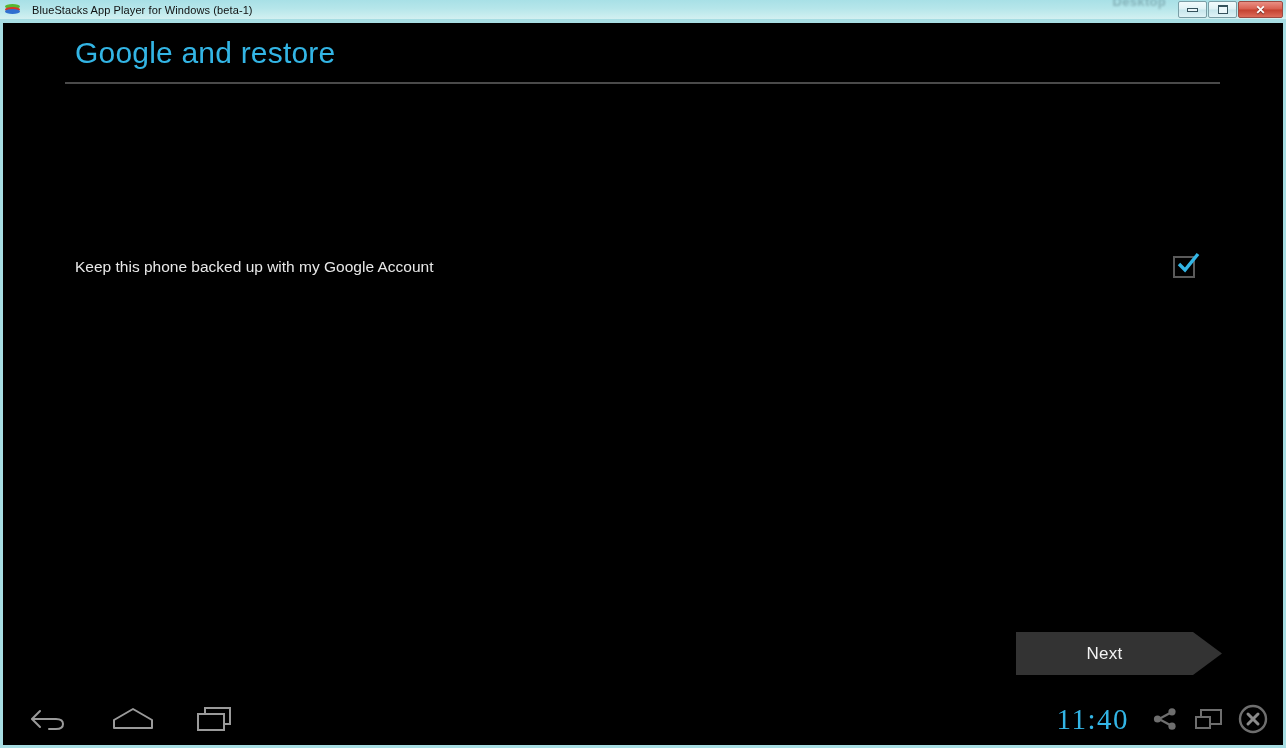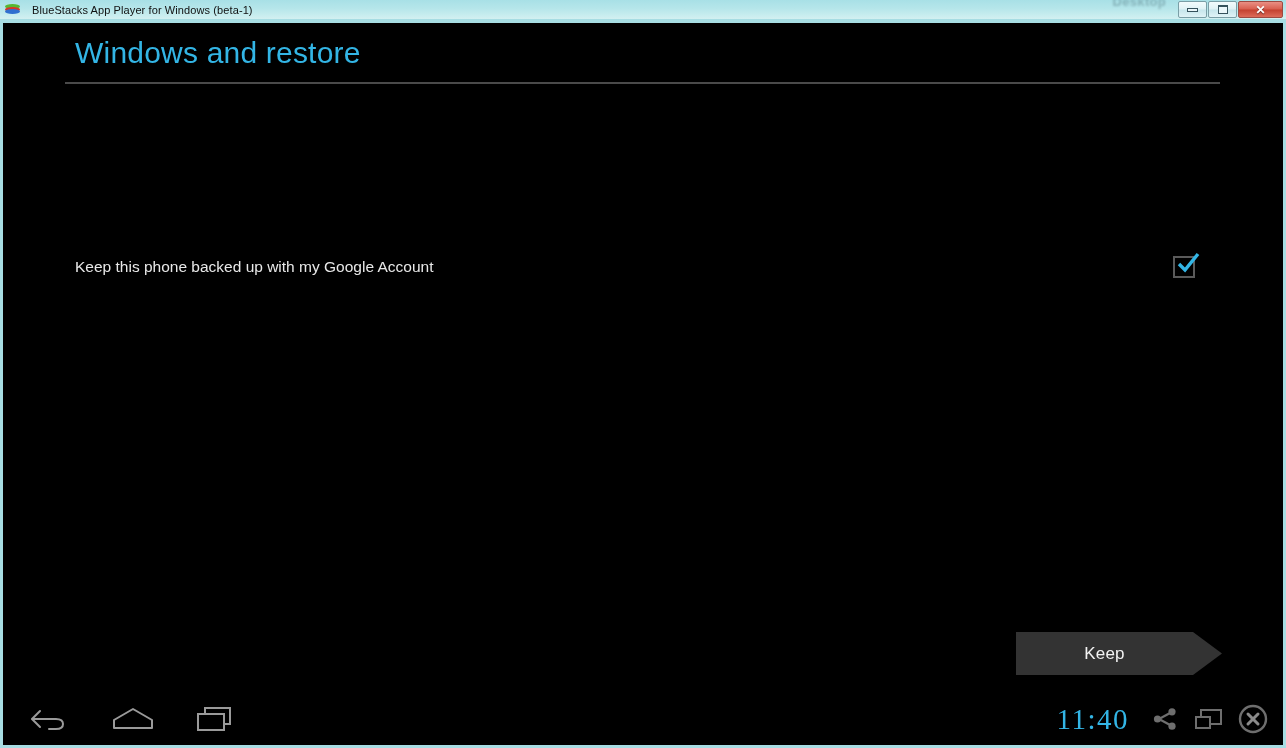--- a/index.html
+++ b/index.html
@@ -303,36 +303,36 @@
     </div>
     <div class="winbtn close">
       <span class="glyph-close">✕</span>
     </div>
   </div>
 </div>
 
 <div id="emulator-frame">
   <div id="android-screen">
 
-    <div id="page-title">Windows and restore</div>
+    <div id="page-title">Google and restore</div>
     <div id="title-divider"></div>
 
 
     <div id="backup-toggle-row">
       <span id="backup-toggle-label">Keep this phone backed up with my Google Account</span>
       <span class="checkbox">
         <svg class="tick" viewBox="0 0 24 24">
           <path d="M3 13 L9 19 L22 3" fill="none" stroke="#33b5e5" stroke-width="3.4" stroke-linecap="butt" stroke-linejoin="miter"></path>
         </svg>
       </span>
     </div>
 
     <div id="next-button">
       <div class="shape"></div>
-      <div id="next-label">Keep</div>
+      <div id="next-label">Next</div>
     </div>
 
     <div id="system-bar">
 
       <div id="nav-buttons">
 
         <div class="nav-btn">
           <svg width="40" height="26" viewBox="0 0 40 26">
             <path d="M10 5 L2 13 L10 21" fill="none" stroke="#9a9a9a" stroke-width="2" stroke-linecap="round" stroke-linejoin="round"></path>
             <path d="M2.5 13 L26 13 Q33 13 33 18 Q33 23 26 23 L19 23" fill="none" stroke="#9a9a9a" stroke-width="2" stroke-linecap="round"></path>

